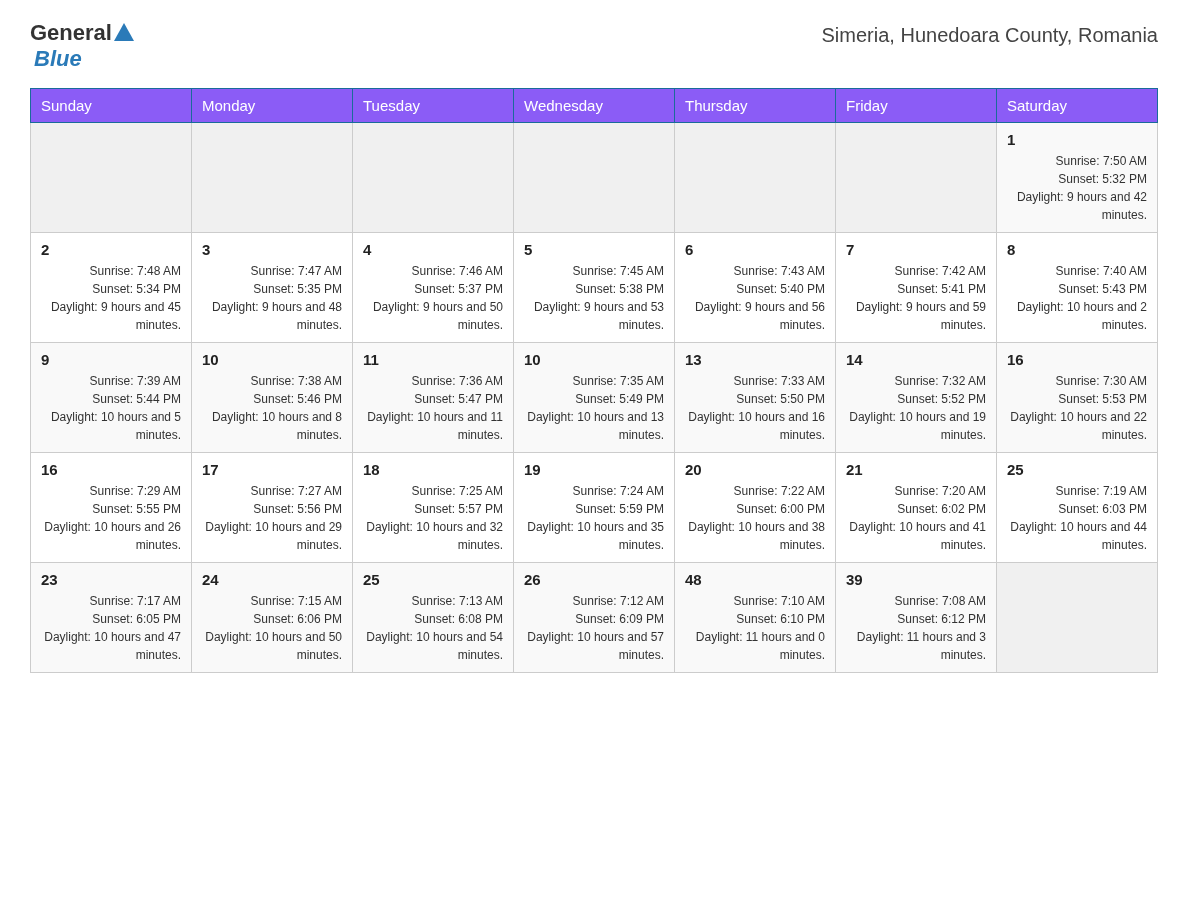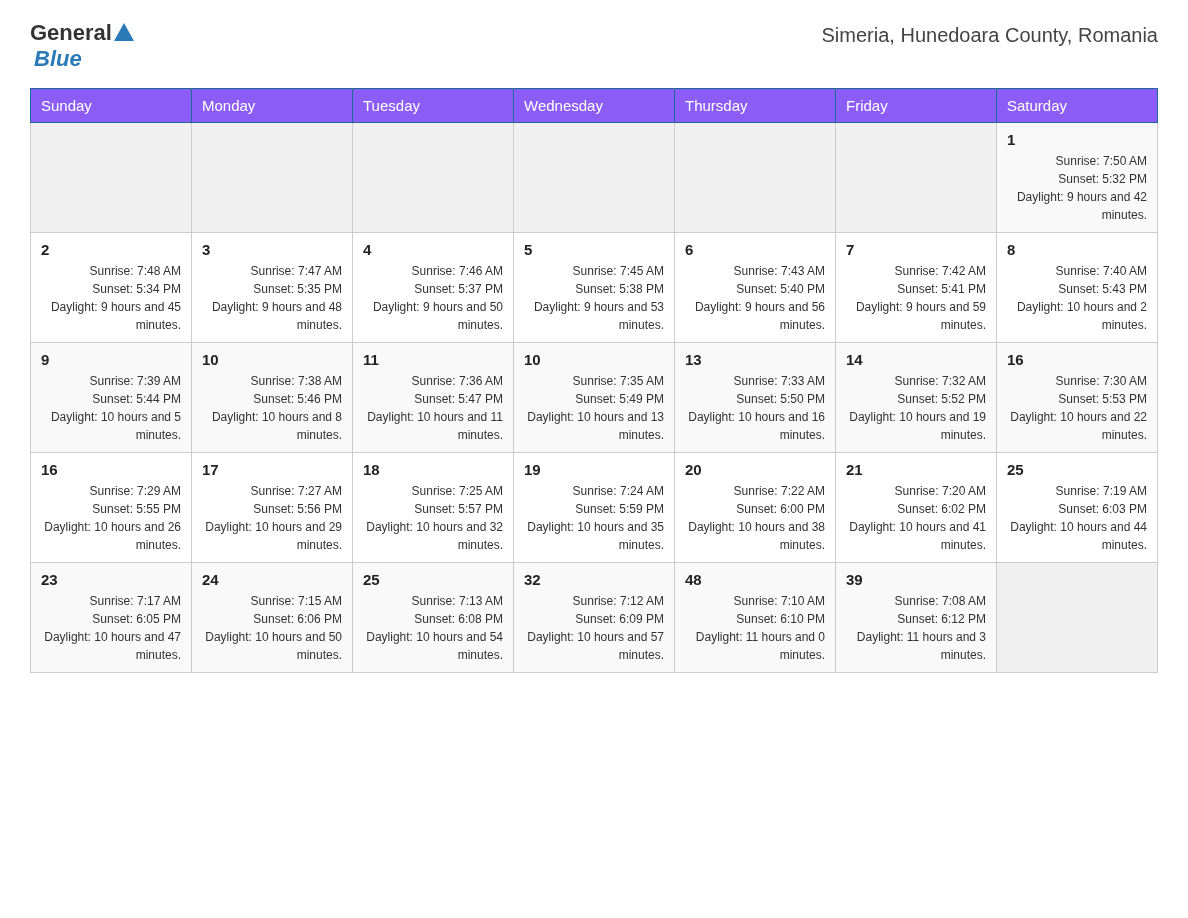--- a/index.html
+++ b/index.html
@@ -246,21 +246,21 @@
         </td>
         <td>
           <span class="day-number">24</span>
           <div class="day-info">Sunrise: 7:15 AM<br>Sunset: 6:06 PM<br>Daylight: 10 hours and 50 minutes.</div>
         </td>
         <td>
           <span class="day-number">25</span>
           <div class="day-info">Sunrise: 7:13 AM<br>Sunset: 6:08 PM<br>Daylight: 10 hours and 54 minutes.</div>
         </td>
         <td>
-          <span class="day-number">32</span>
+          <span class="day-number">26</span>
           <div class="day-info">Sunrise: 7:12 AM<br>Sunset: 6:09 PM<br>Daylight: 10 hours and 57 minutes.</div>
         </td>
         <td>
           <span class="day-number">48</span>
           <div class="day-info">Sunrise: 7:10 AM<br>Sunset: 6:10 PM<br>Daylight: 11 hours and 0 minutes.</div>
         </td>
         <td>
           <span class="day-number">39</span>
           <div class="day-info">Sunrise: 7:08 AM<br>Sunset: 6:12 PM<br>Daylight: 11 hours and 3 minutes.</div>
         </td>

